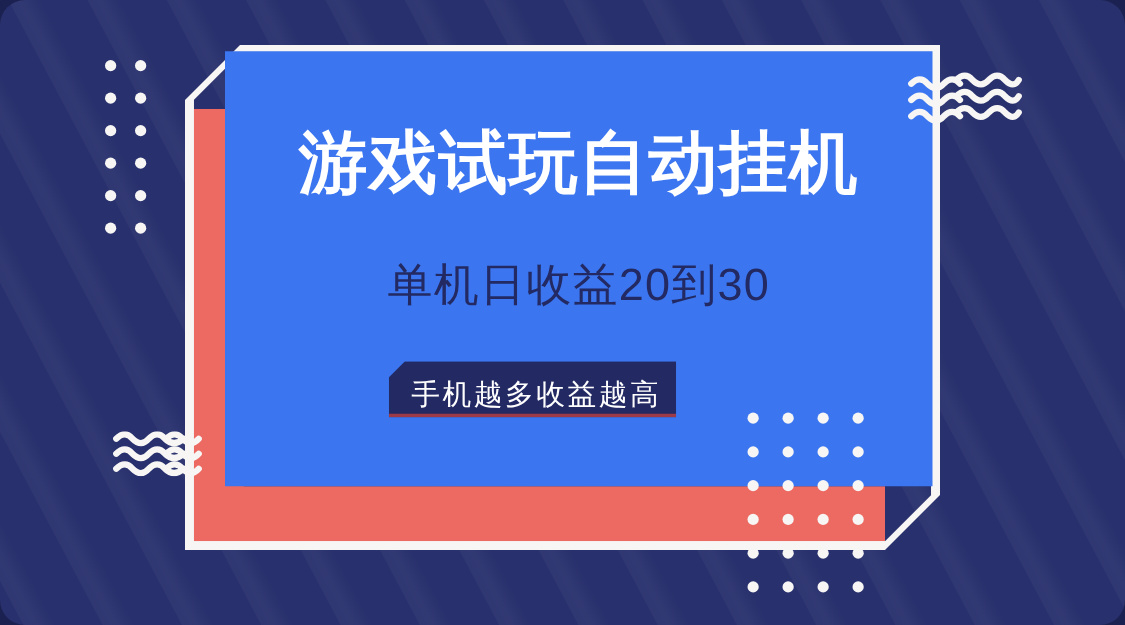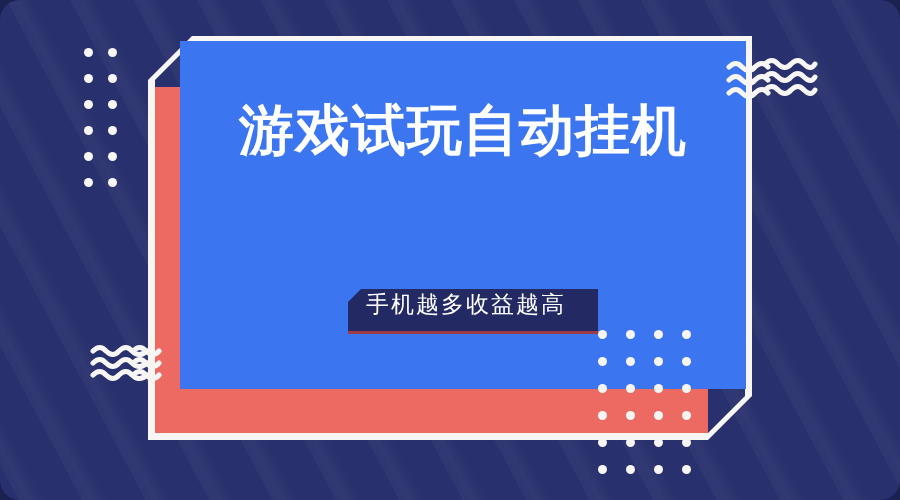--- a/index.html
+++ b/index.html
@@ -106,26 +106,26 @@
     font-size: 36px;
     font-weight: normal;
     letter-spacing: 1px;
     line-height: 1.1;
     white-space: nowrap;
   }
 
   
   .tag-label {
     position: absolute;
-    left: 348px;
+    left: 311px;
     top: 289px;
     height: 42px;
-    padding: 0 32px 0 18px;
+    padding: 0 12px 0 18px;
     display: flex;
-    align-items: flex-start;
+    align-items: flex-end;
     background: #232a63;
     border-bottom: 3px solid #9c3a47;
     -webkit-clip-path: polygon(13px 0, 100% 0, 100% 100%, 0 100%, 0 13px);
     clip-path: polygon(13px 0, 100% 0, 100% 100%, 0 100%, 0 13px);
   }
   .tag-label-text {
     color: #ffffff;
     font-size: 23px;
     letter-spacing: 2px;
     white-space: nowrap;
@@ -164,20 +164,21 @@
 
 <div id="poster">
 
   <div class="frame-white"></div>
   <div class="frame-white-inner"></div>
   <div class="bar-coral"></div>
   <div class="panel-blue"></div>
 
   <div class="poster-title">游戏试玩自动挂机</div>
 
+  <div class="poster-subtitle">单机日收益20到30</div>
 
   <div class="tag-label">
     <span class="tag-label-text">手机越多收益越高</span>
   </div>
 
   <div class="dotgrid" id="dots-left">
       <span class="dot"></span>
       <span class="dot"></span>
       <span class="dot"></span>
       <span class="dot"></span>

